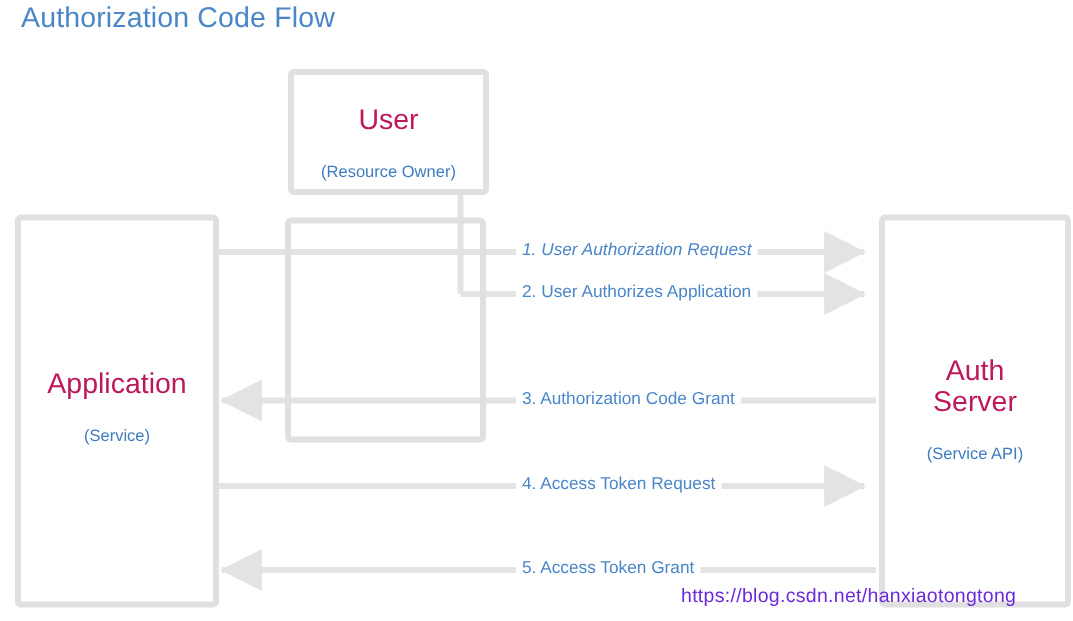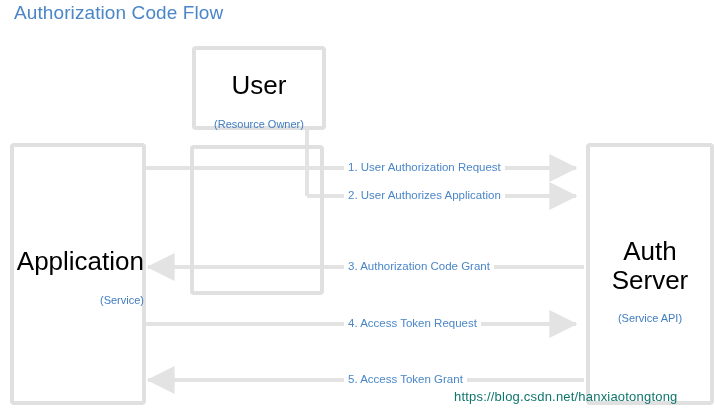--- a/index.html
+++ b/index.html
@@ -48,22 +48,22 @@
 
   .node-label {
     position: absolute;
     text-align: center;
     color: #3f7cc0;
     line-height: 1.18;
     white-space: nowrap;
   }
   .node-label .main {
     display: block;
-    font-size: 26px;
-    color: #000000;
+    font-size: 19px;
+    color: #be185d;
   }
   .node-label .main.two-line { line-height: 1.12; }
   .node-label .sub {
     display: block;
     font-size: 11px;
     color: #3f7cc0;
     margin-top: 17px;
   }
 
   .flow-label {
@@ -73,21 +73,21 @@
     white-space: nowrap;
     background: #ffffff;
     padding: 0 4px;
   }
 
   .watermark {
     position: absolute;
     left: 450px;
     top: 389px;
     font-size: 13px;
-    color: #0f766e;
+    color: #6d28d9;
     white-space: nowrap;
     letter-spacing: 0.2px;
   }
 </style>
 </head>
 <body>
 
 <div id="canvas">
 
   <svg class="diagram" viewBox="0 0 715 414" xmlns="http://www.w3.org/2000/svg">
@@ -128,33 +128,33 @@
 
   <div class="layer-text">
 
     <div class="page-title">Authorization Code Flow</div>
 
     <div class="node-label" style="left:190px; top:70px; width:130px;">
       <span class="main">User</span>
       <span class="sub">(Resource Owner)</span>
     </div>
 
-    <div class="node-label" style="left:8px; top:246px; width:132px;text-align:right;">
+    <div class="node-label" style="left:8px; top:246px; width:132px;">
       <span class="main">Application</span>
       <span class="sub">(Service)</span>
     </div>
 
 
     <div class="node-label" style="left:584px; top:237px; width:124px;">
       <span class="main two-line">Auth</span>
       <span class="main two-line">Server</span>
       <span class="sub">(Service API)</span>
     </div>
 
-    <div class="flow-label" style="left:340px; top:161px;">1.  User Authorization Request</div>
+    <div class="flow-label" style="left:340px; top:161px;font-style:italic;">1.  User Authorization Request</div>
 
     <div class="flow-label" style="left:340px; top:189px;">2. User Authorizes Application</div>
 
     <div class="flow-label" style="left:340px; top:260px;">3. Authorization Code Grant</div>
 
     <div class="flow-label" style="left:340px; top:317px;">4. Access Token Request</div>
 
     <div class="flow-label" style="left:340px; top:373px;">5. Access Token Grant</div>
 
     <div class="watermark">https://blog.csdn.net/hanxiaotongtong</div>

